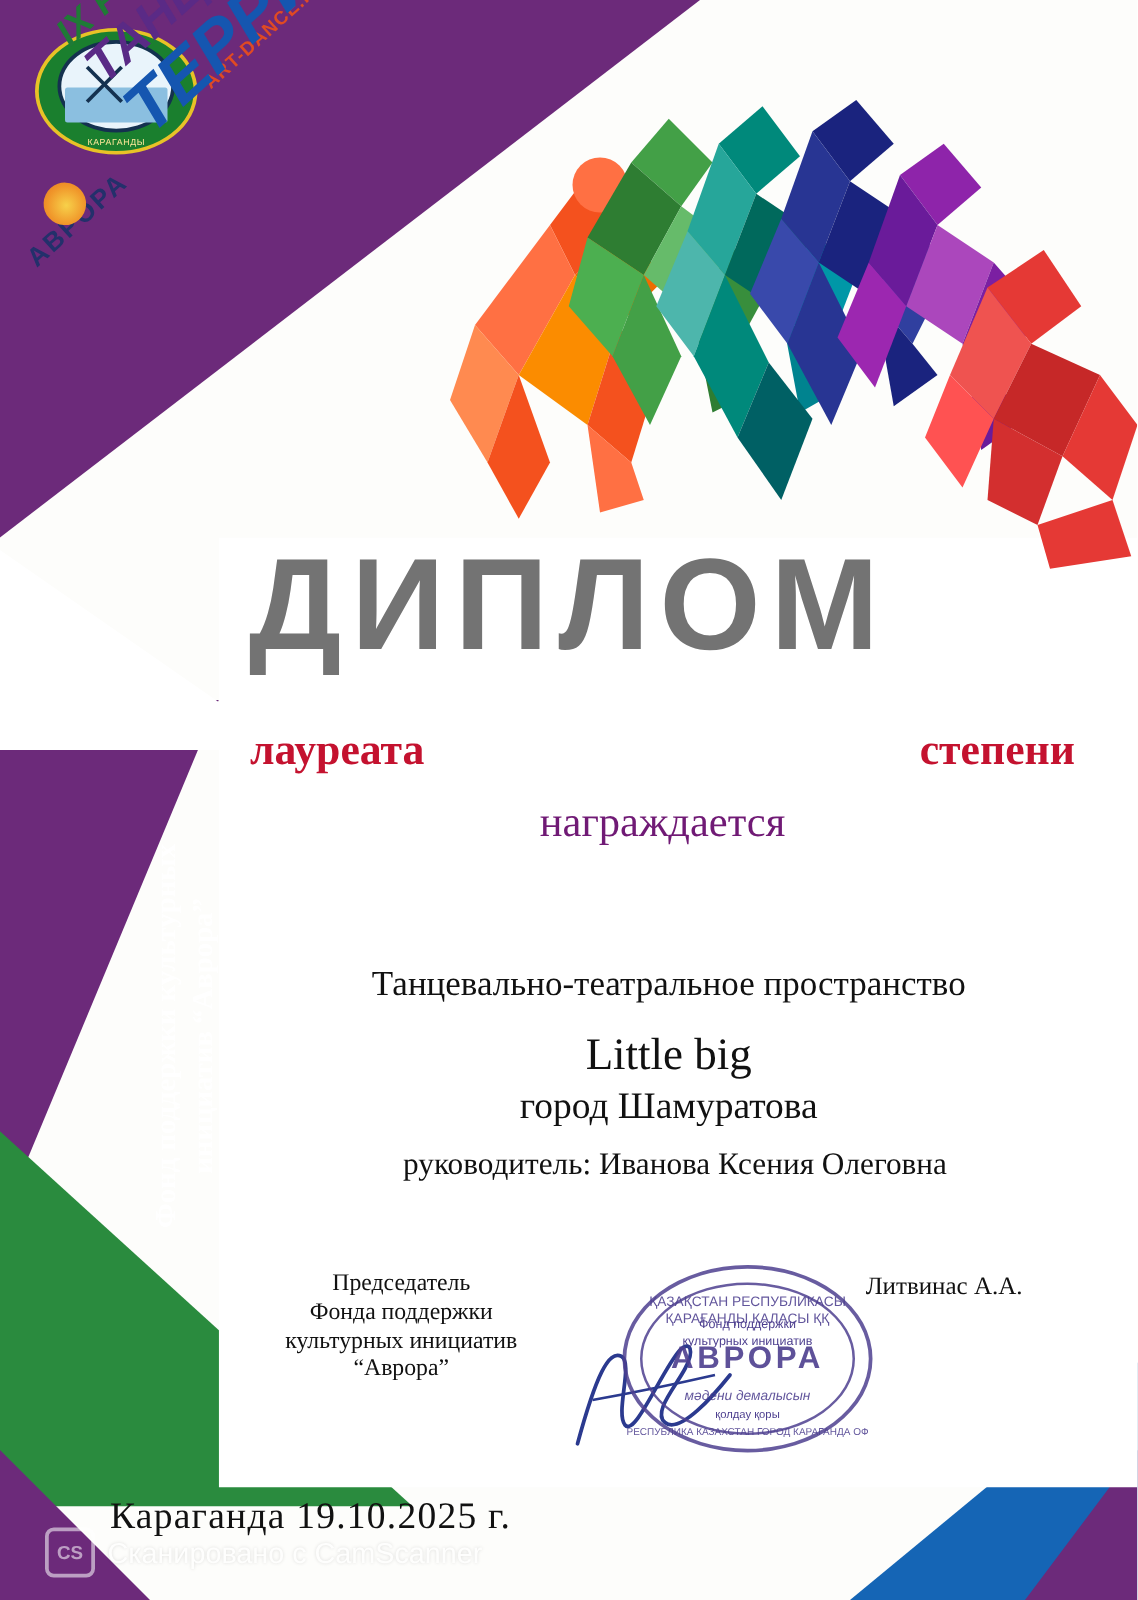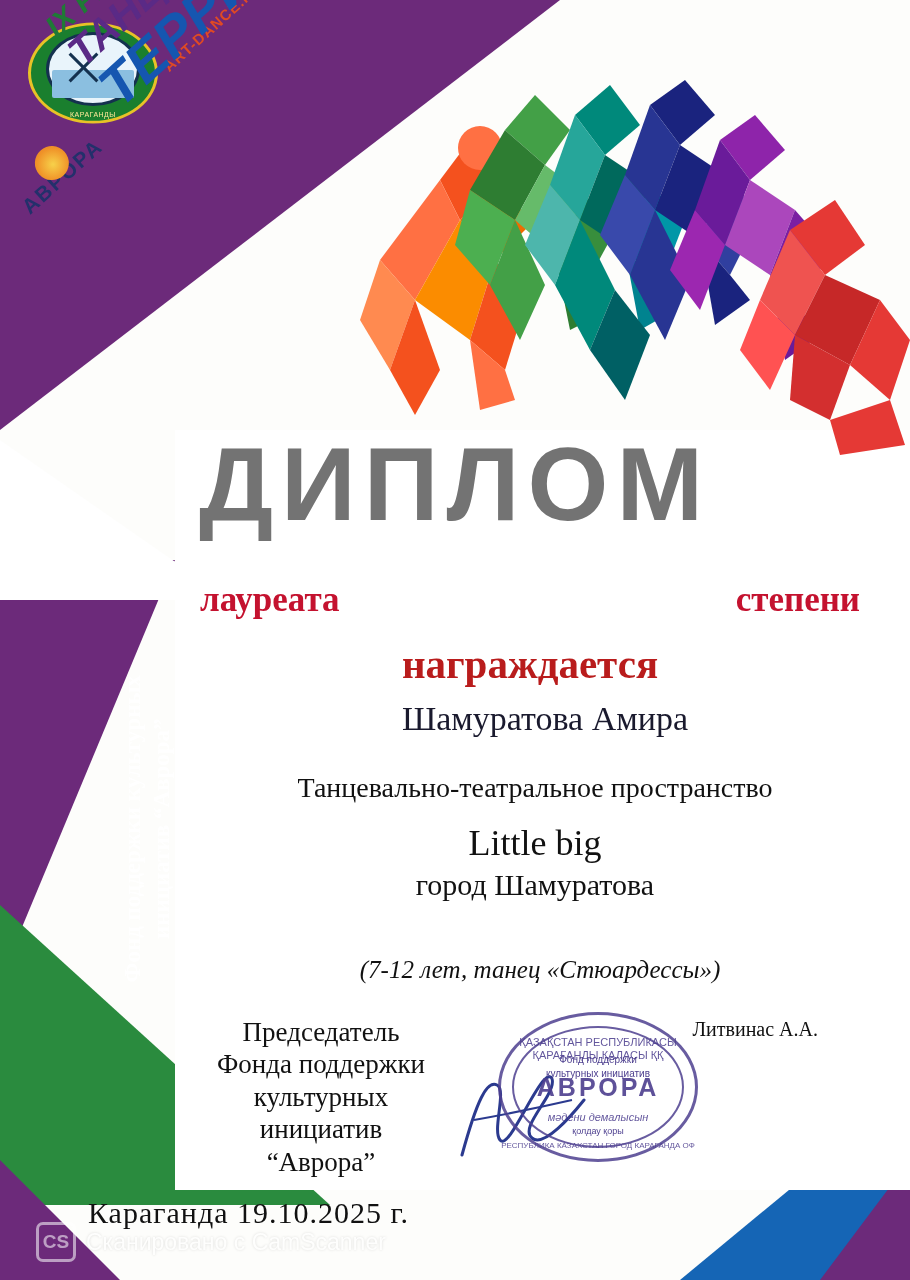--- a/index.html
+++ b/index.html
@@ -192,23 +192,23 @@
     color: #c4122f;
     font-weight: bold;
     font-size: 35px;
     font-family: "Liberation Serif", serif;
     gap: 40px;
   }
   .nagr {
     position: absolute;
     top: 640px; left: 200px; width: 660px;
     text-align: center;
-    color: #b91c1c;
-    font-weight: bold;
-    font-size: 41px;
+    color: #701a75;
+    font-weight: normal;
+    font-size: 34px;
   }
   .winner {
     position: absolute;
     top: 700px; left: 200px; width: 690px;
     text-align: center;
     color: #1a1a2e;
     font-size: 34px;
   }
   .group {
     position: absolute;
@@ -246,21 +246,21 @@
     font-size: 25px;
     font-style: italic;
   }
 
   .signature-block {
     position: absolute;
     top: 1016px; left: 196px;
     width: 250px;
     text-align: center;
     color: #111;
-    font-size: 27px;
+    font-size: 19px;
     line-height: 1.2;
   }
   .signer-name {
     position: absolute;
     top: 1018px; right: 92px;
     color: #111;
     font-size: 20px;
   }
   .place-date {
     position: absolute;
@@ -343,21 +343,21 @@
     gap: 10px;
     opacity: 0.55;
   }
   .wm-badge {
     width: 34px; height: 34px;
     border: 3px solid #ffffff;
     border-radius: 7px;
     color: #ffffff;
     font-family: "Liberation Sans", sans-serif;
     font-weight: bold;
-    font-size: 19px;
+    font-size: 15px;
     display: flex;
     align-items: center;
     justify-content: center;
   }
   .wm-text {
     color: #ffffff;
     font-family: "Liberation Sans", sans-serif;
     font-size: 23px;
     text-shadow: 0 0 3px rgba(0,0,0,0.25);
   }
@@ -469,25 +469,24 @@
   <div class="shape tri-white-cut-left"></div>
 
   <div class="diplom">ДИПЛОМ</div>
 
   <div class="laureat-row">
     <span>лауреата</span>
     <span>степени</span>
   </div>
 
   <div class="nagr">награждается</div>
-  <div class="winner">Шамуратова Амира</div>
   <div class="group">Танцевально-театральное пространство</div>
   <div class="littlebig">Little big</div>
   <div class="city">город Шамуратова</div>
-  <div class="category">(7-12 лет, танец «Стюардессы»)</div>
+  <div class="leader">руководитель: Иванова Ксения Олеговна</div>
 
   <div class="signature-block">
     <div>Председатель</div>
     <div>Фонда поддержки</div>
     <div>культурных инициатив</div>
     <div>“Аврора”</div>
   </div>
   <div class="signer-name">Литвинас А.А.</div>
 
   <svg class="pen-sign" viewBox="0 0 140 110">

